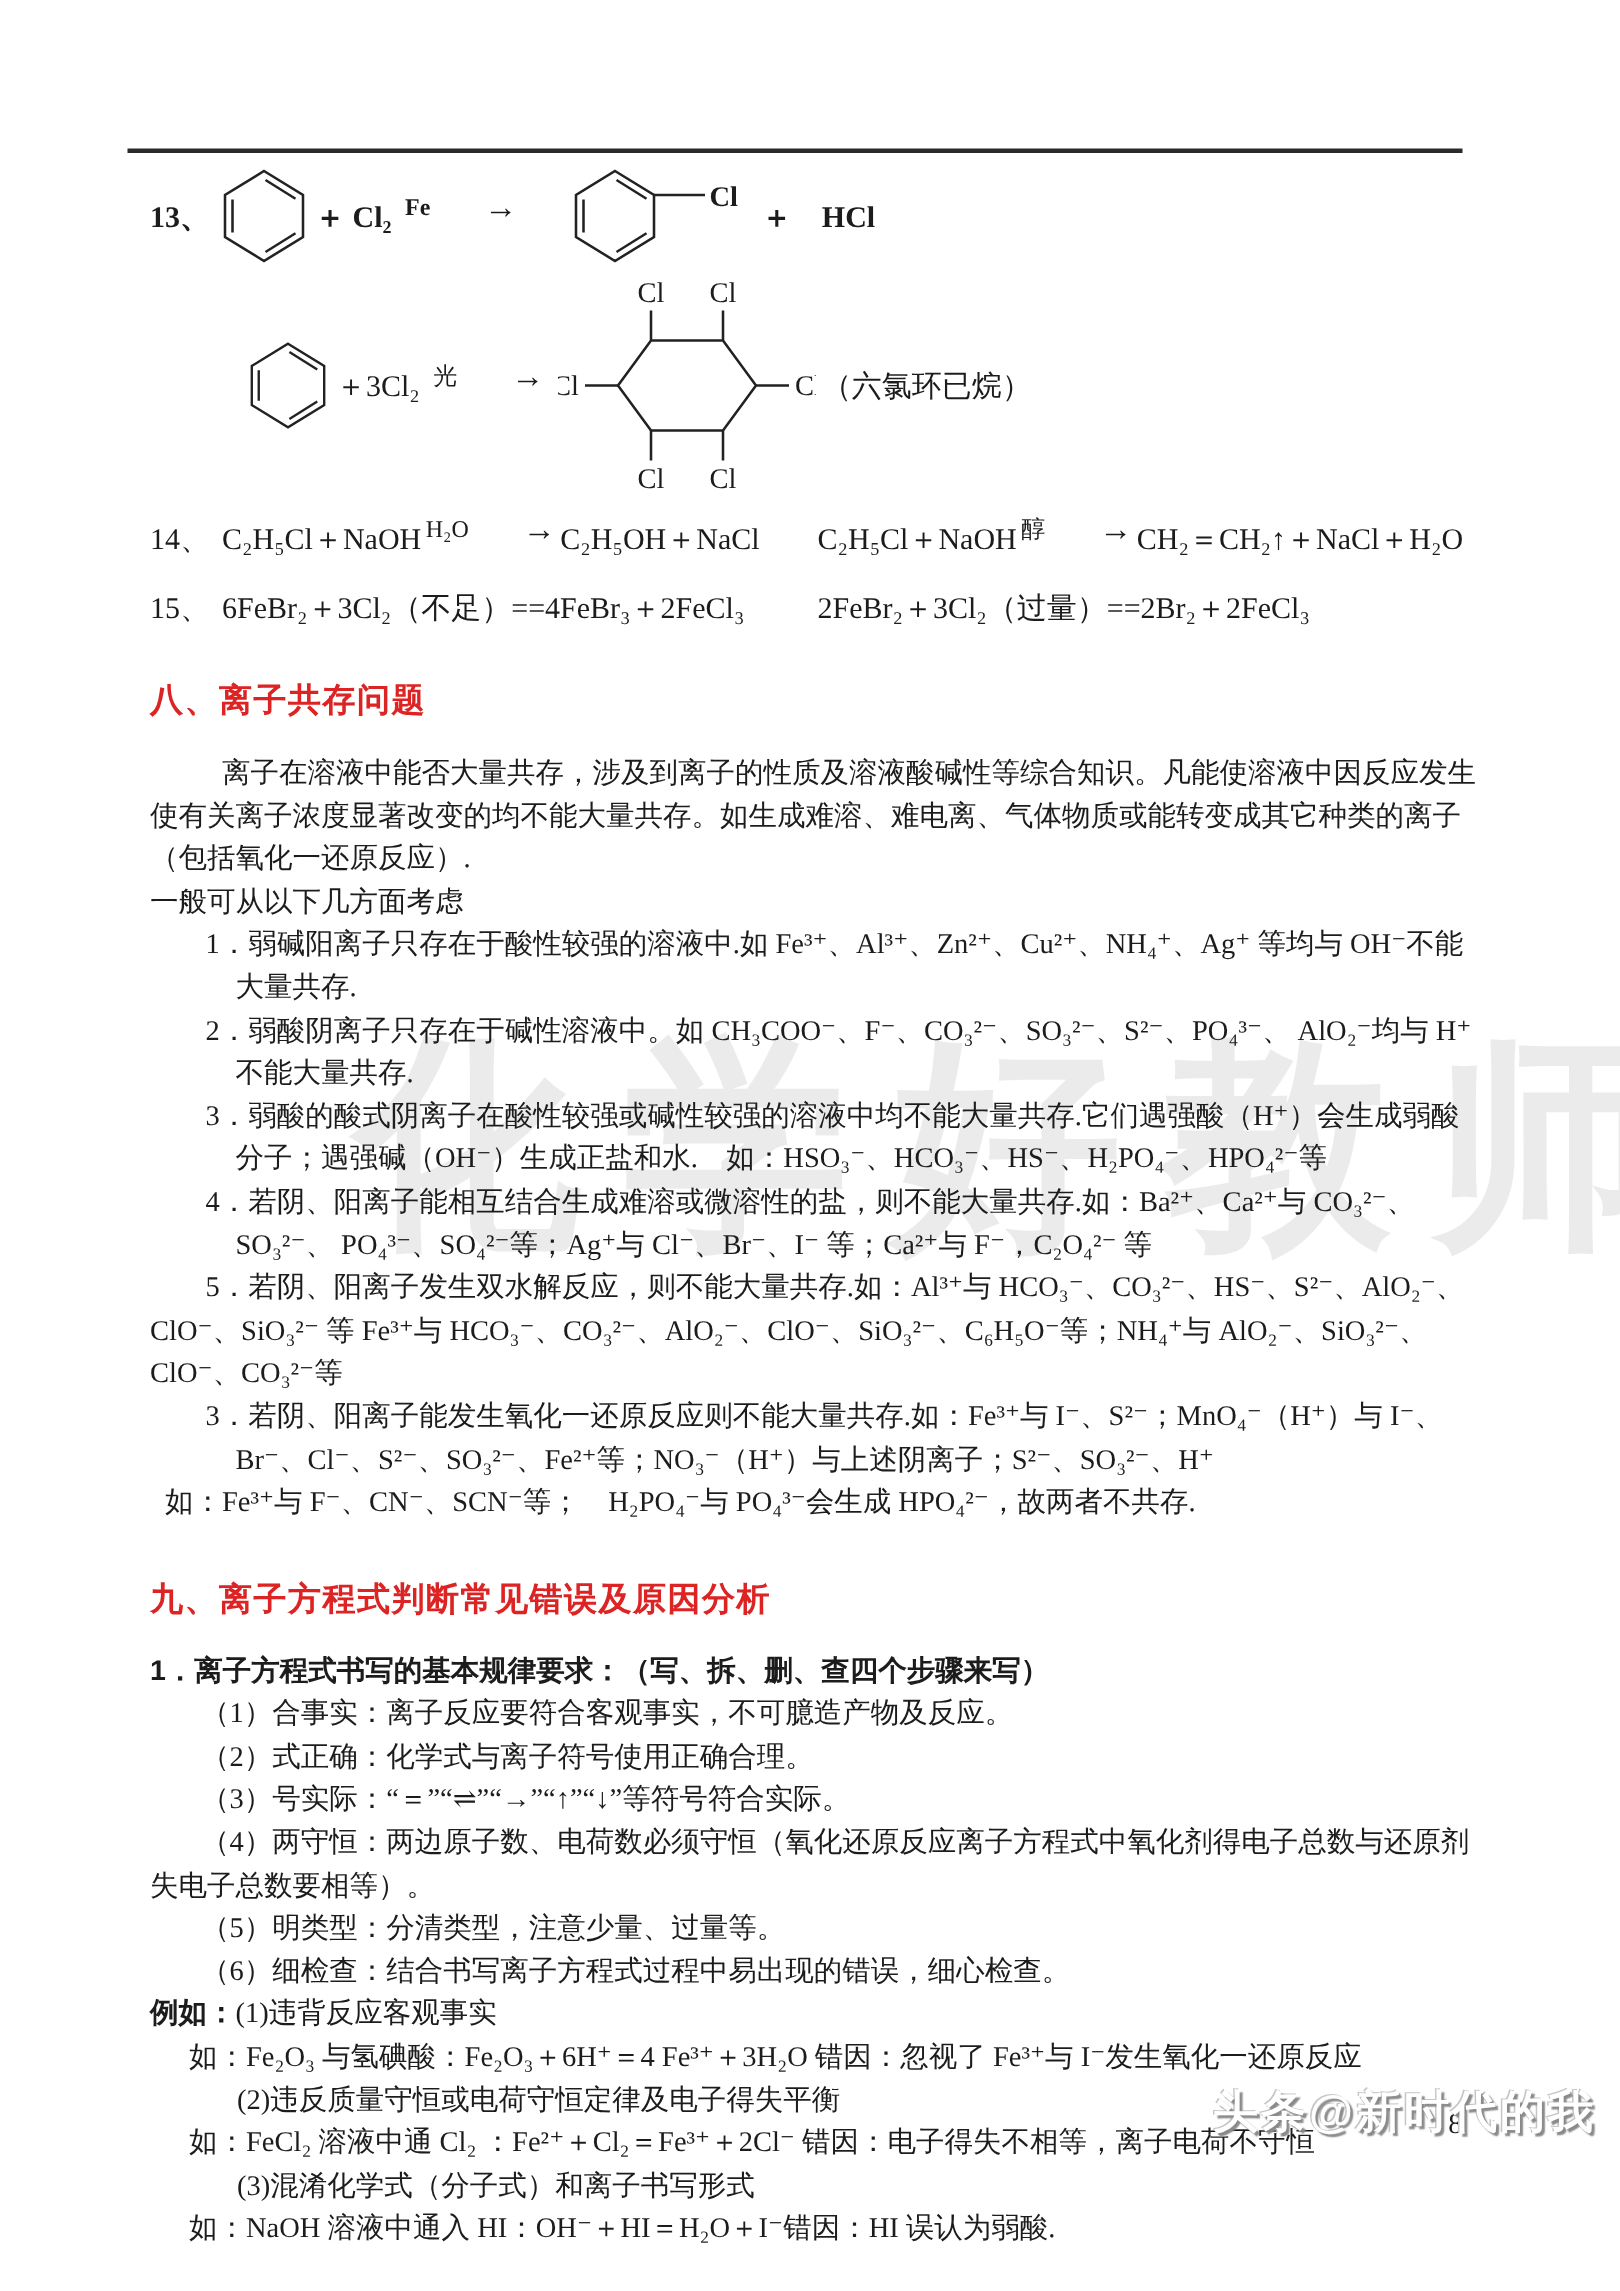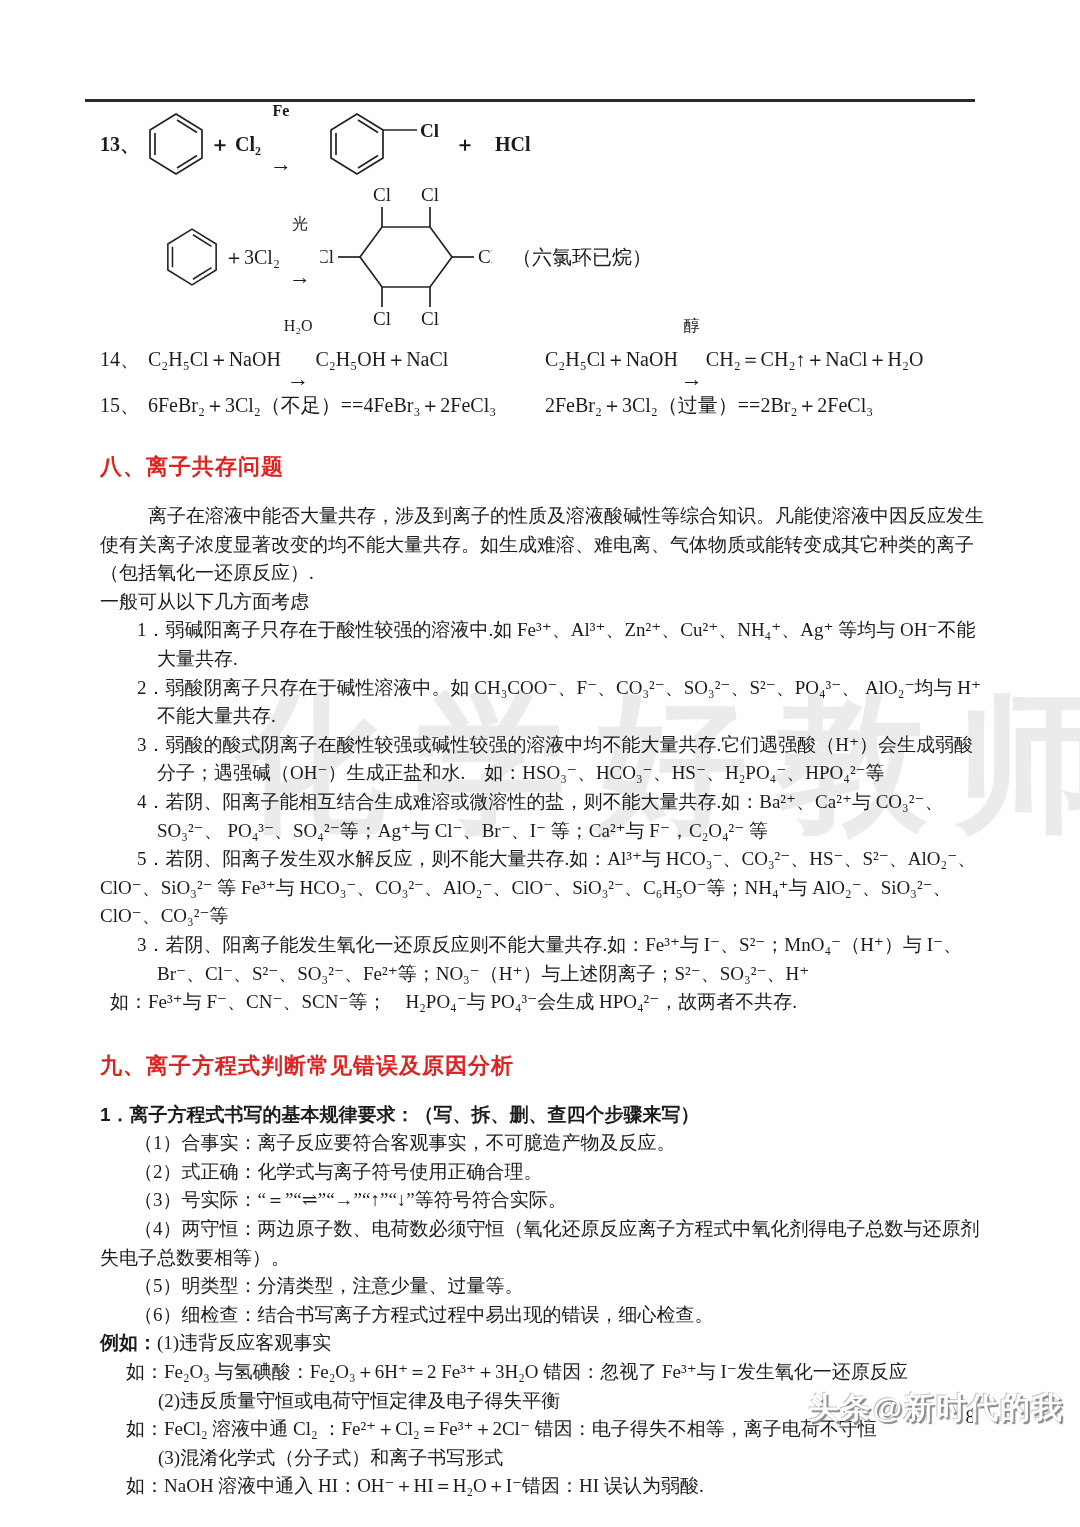--- a/index.html
+++ b/index.html
@@ -13,27 +13,27 @@
   .content { position:absolute; left:0; top:106px; width:1080px; z-index:1; }
 
   
   .eqs { margin-left:100px; font-size:20px; }
   .eq-row1 { display:flex; align-items:center; height:76px;font-weight:bold; }
   .eq-row2 { display:flex; align-items:center; margin-left:66px; height:150px; }
   .eq-row3 { display:flex; align-items:center; margin-top:6px; height:42px;text-align:center; }
   .eq-row4 { display:flex; align-items:center; margin-top:8px; height:34px; }
   .eq14-left, .eq15-left { display:inline-flex; align-items:center; width:445px; }
   .eq14-right { display:inline-flex; align-items:center; }
-  .rxarrow { display:inline-flex; flex-direction:column; align-items:center; line-height:1; margin:16px 3px; transform:translateY(-5px);gap:36px; }
+  .rxarrow { display:inline-flex; align-items:center; line-height:1; margin:16px 3px; transform:translateY(-5px);gap:36px; }
   .rxarrow .c { font-size:16px; }
   .rxarrow .a { font-size:22px; margin-top:-2px; }
   .mol { flex:none; }
   .mol line, .mol polygon { stroke:#222; stroke-width:1.7; fill:none; }
   .mol text { font-family:"Liberation Serif","DejaVu Serif",serif; font-size:19px; fill:#1c1c1c; }
-  .sp8 { margin-right:8px; } .sp6 { margin:0 6px; } .ml34 { margin-left:34px; } .ml6 { margin-left:6px; } .ml2 { margin-left:20px; }
+  .sp8 { margin-right:8px; } .sp6 { margin:0 6px; } .ml34 { margin-left:34px; } .ml6 { margin-left:6px; } .ml2 { margin-left:4px; }
 
   
   .h-red {
     color:#dd2424; font-family:"Liberation Sans","DejaVu Sans",sans-serif;
     font-weight:bold; font-size:22px; letter-spacing:1px; margin:26px 0 0 100px;
   }
   .h8 { margin-top:30px; }
   .h9 { margin-top:34px; }
 
   
@@ -175,21 +175,21 @@
       <div class="bold-sans">1．离子方程式书写的基本规律要求：（写、拆、删、查四个步骤来写）</div>
       <div class="rule">（1）合事实：离子反应要符合客观事实，不可臆造产物及反应。</div>
       <div class="rule">（2）式正确：化学式与离子符号使用正确合理。</div>
       <div class="rule">（3）号实际：“＝”“⇌”“→”“↑”“↓”等符号符合实际。</div>
       <div class="rule-wrap">（4）两守恒：两边原子数、电荷数必须守恒（氧化还原反应离子方程式中氧化剂得电子总数与还原剂失电子总数要相等）。</div>
       <div class="rule">（5）明类型：分清类型，注意少量、过量等。</div>
       <div class="rule">（6）细检查：结合书写离子方程式过程中易出现的错误，细心检查。</div>
       <div>
         <span class="bold-sans">例如：</span><span>(1)违背反应客观事实</span>
       </div>
-      <div class="ex-a">如：Fe₂O₃ 与氢碘酸：Fe₂O₃＋6H⁺＝2 Fe³⁺＋3H₂O 错因：忽视了 Fe³⁺与 I⁻发生氧化一还原反应</div>
+      <div class="ex-a">如：Fe₂O₃ 与氢碘酸：Fe₂O₃＋6H⁺＝4 Fe³⁺＋3H₂O 错因：忽视了 Fe³⁺与 I⁻发生氧化一还原反应</div>
       <div class="ex-b">(2)违反质量守恒或电荷守恒定律及电子得失平衡</div>
       <div class="ex-a">如：FeCl₂ 溶液中通 Cl₂ ：Fe²⁺＋Cl₂＝Fe³⁺＋2Cl⁻ 错因：电子得失不相等，离子电荷不守恒</div>
       <div class="ex-b">(3)混淆化学式（分子式）和离子书写形式</div>
       <div class="ex-a">如：NaOH 溶液中通入 HI：OH⁻＋HI＝H₂O＋I⁻错因：HI 误认为弱酸.</div>
 
     </div>
 
   </div>
 
   <div class="page-num">8</div>

